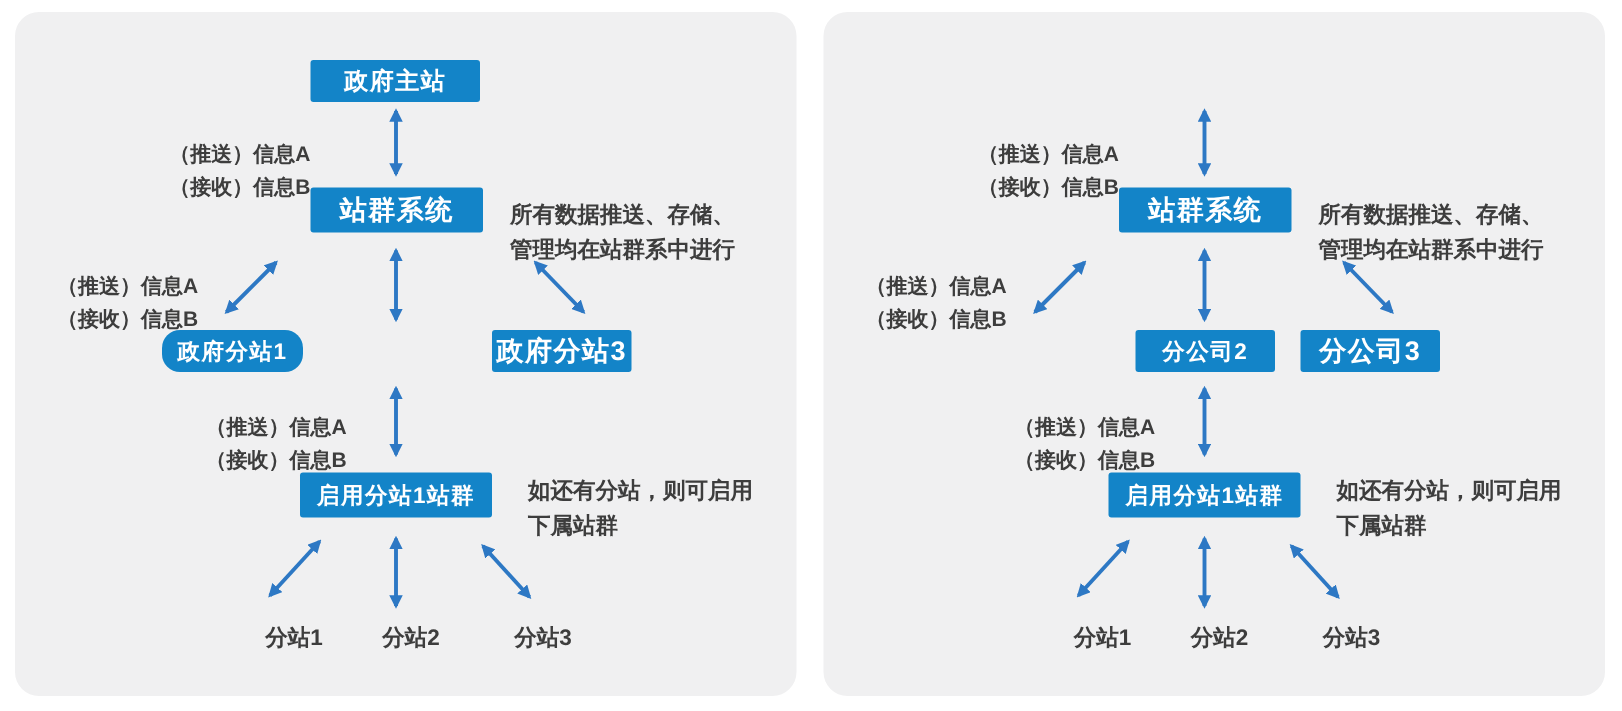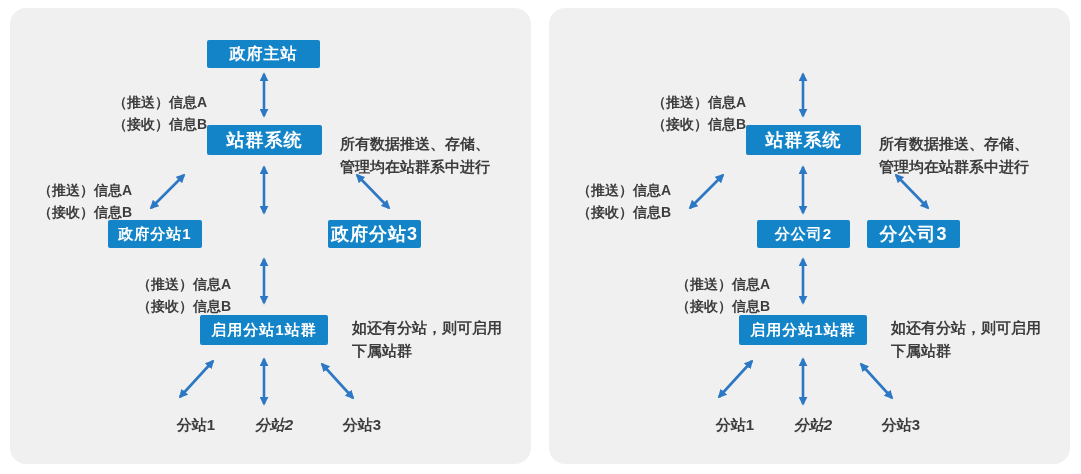--- a/index.html
+++ b/index.html
@@ -24,21 +24,21 @@
   .panel.right{left:549px;}
   .arrows{position:absolute;left:0;top:0;width:521px;height:456px;}
   .arw{stroke:var(--arrow);stroke-width:2.6px;}
   .box{
     position:absolute;background:var(--box_bg);color:var(--box_text);
     font-weight:bold;display:flex;align-items:center;justify-content:center;
     border-radius:2px;letter-spacing:1px;white-space:nowrap;
   }
   .p-root{left:197px;top:32px;width:113px;height:28px;font-size:16px;}
   .p-hub {left:197px;top:117px;width:115px;height:30px;font-size:18px;}
-  .p-b1  {left:98px; top:212px;width:94px;height:28px;font-size:15px;}
+  .p-b1  {left:98px; top:212px;width:94px;height:28px;font-size:15px;border-radius:12px;}
   .p-b2  {left:208px;top:212px;width:93px;height:28px;font-size:15px;}
   .p-b3  {left:318px;top:212px;width:93px;height:28px;font-size:18px;}
   .p-sub {left:190px;top:307px;width:128px;height:30px;font-size:15px;}
   .lbl{
     position:absolute;font-weight:bold;color:var(--text);
     font-size:14px;line-height:22px;white-space:nowrap;margin-top:16px;
   }
   .lg1{left:55px;top:67px;width:142px;text-align:right;}
   .lg2{left:28px;top:155px;}
   .lg3{left:127px;top:249px;}
@@ -46,21 +46,21 @@
     position:absolute;font-weight:bold;color:var(--text);
     font-size:15px;line-height:23px;white-space:nowrap;
   }
   .n1{left:330px;top:124px;}
   .n2{left:342px;top:308px;}
   .leaf{
     position:absolute;top:408px;width:62px;text-align:center;
     font-weight:bold;color:var(--text);font-size:15px;white-space:nowrap;
   }
   .lf1{left:155px;}
-  .lf2{left:233px;font-style:italic;}
+  .lf2{left:233px;}
   .lf3{left:321px;}
 </style>
 </head>
 <body>
 
 <div class="canvas">
 
   <div class="panel left">
     <svg class="arrows" viewBox="0 0 521 456" xmlns="http://www.w3.org/2000/svg">
       <defs>

